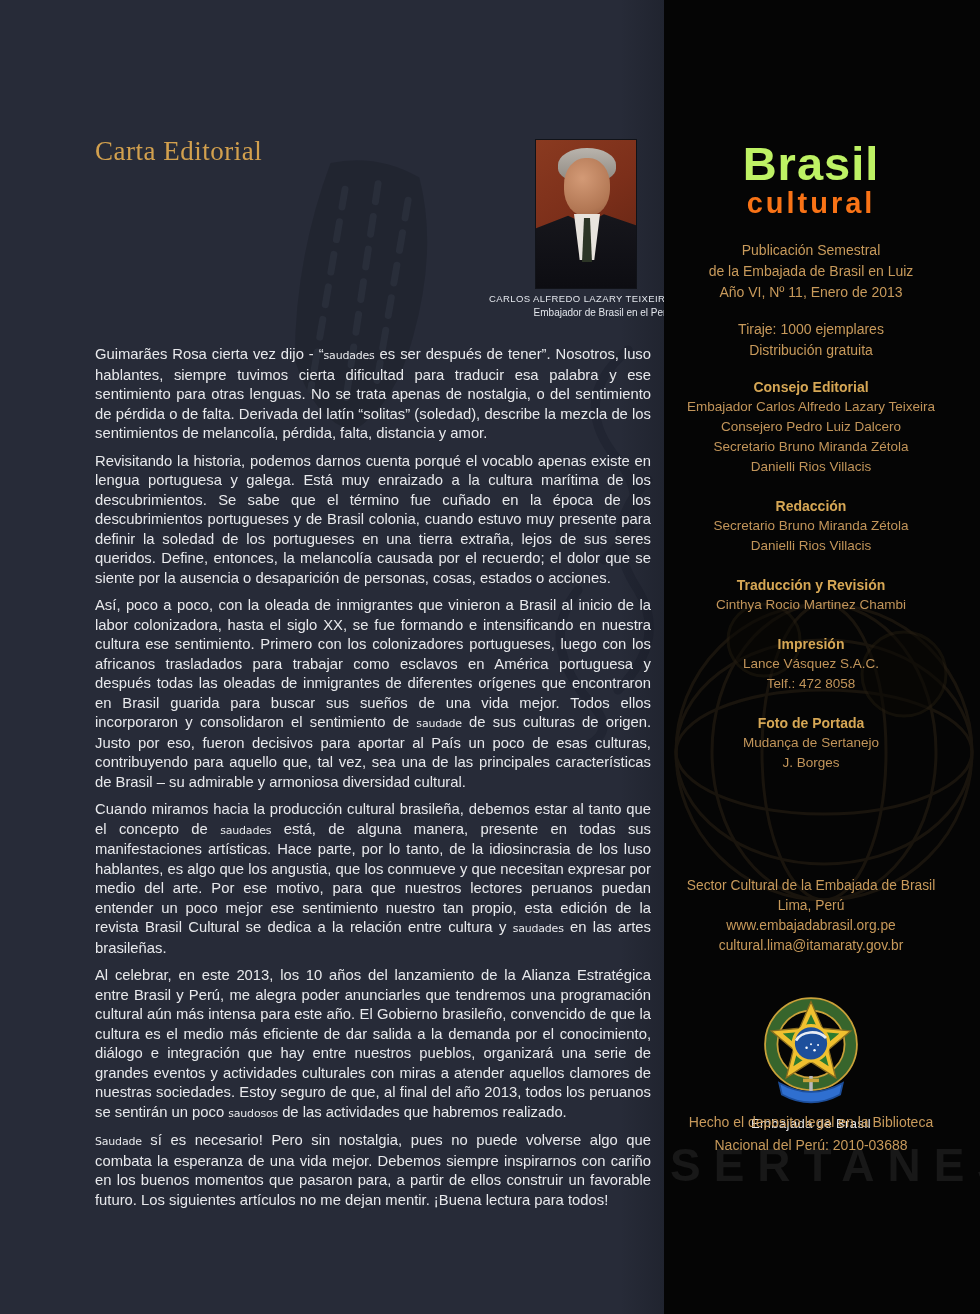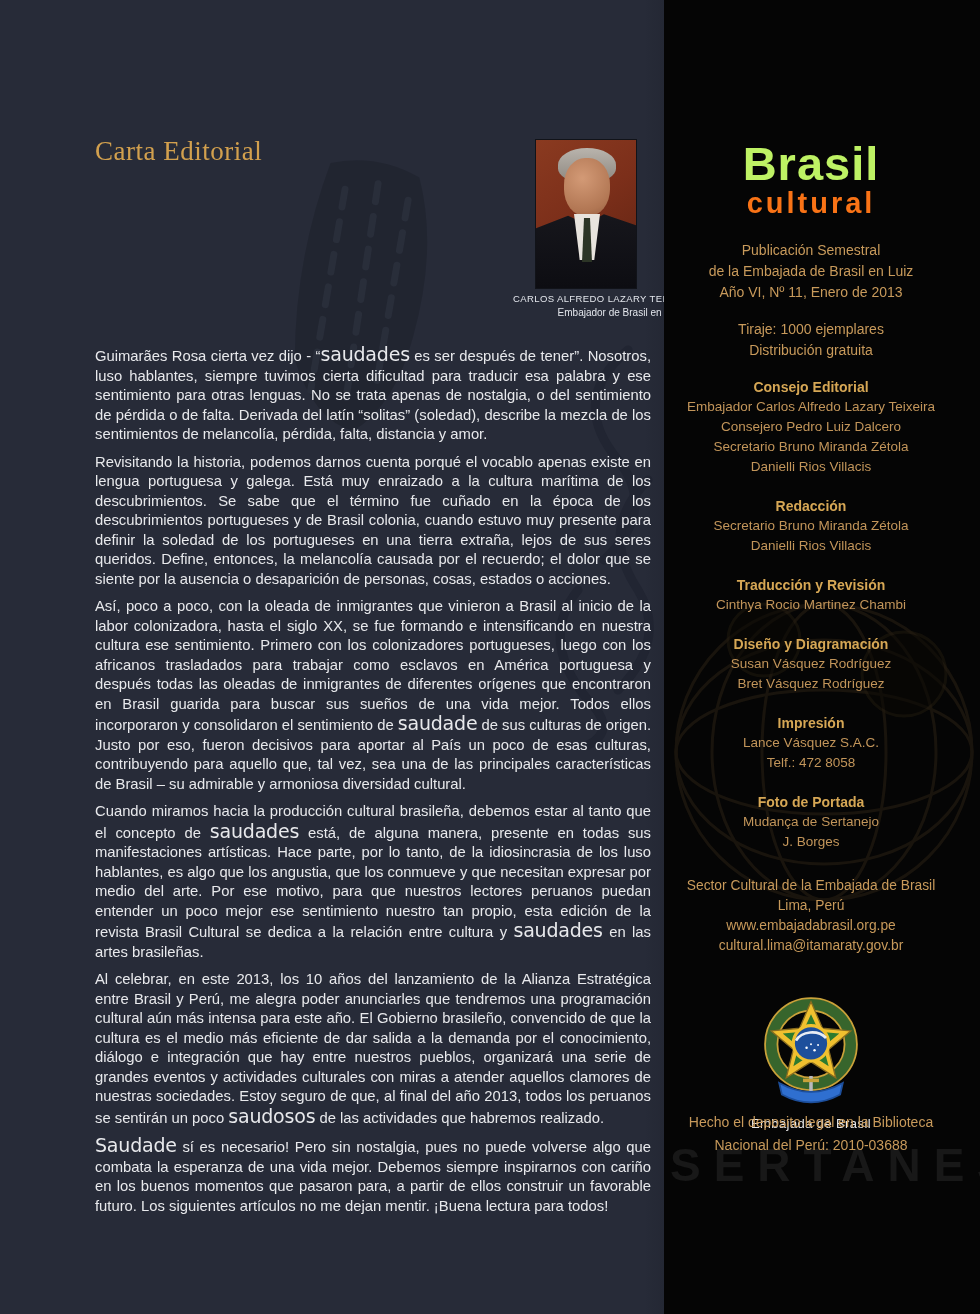--- a/index.html
+++ b/index.html
@@ -1,20 +1,20 @@
 <!DOCTYPE html>
 <html><head>
 <meta charset="utf-8">
 <style>
   html,body{margin:0;padding:0;background:#000;}
   .page{position:relative;width:980px;height:1314px;overflow:hidden;background:#050505;
         font-family:"Liberation Sans",sans-serif;}
 
   
-  .left-panel{position:absolute;left:0;top:0;width:700px;height:1314px;background:#272b38;overflow:hidden;padding-left:24px;}
+  .left-panel{position:absolute;left:0;top:0;width:700px;height:1314px;background:#272b38;overflow:hidden;}
   .left-panel .edge-shade{position:absolute;right:0;top:0;width:80px;height:100%;
         background:linear-gradient(90deg,rgba(10,12,18,0),rgba(10,12,18,.42));pointer-events:none;}
   .deco{position:absolute;pointer-events:none;}
 
   .page-title{position:absolute;left:95px;top:136px;margin:0;
         font-family:"Liberation Serif",serif;font-weight:normal;
         font-size:27px;color:#d2a04e;letter-spacing:.5px;}
 
   
   .photo{position:absolute;left:536px;top:140px;width:100px;height:148px;
@@ -32,21 +32,21 @@
   .photo .tie{position:absolute;left:46px;top:78px;width:10px;height:44px;background:#2c3526;
         clip-path:polygon(20% 0,80% 0,100% 100%,0 100%);}
 
   .photo-caption{position:absolute;right:28px;top:292px;text-align:right;color:#e3e6ec;line-height:13px;}
   .photo-caption .cap-name{font-size:9.5px;letter-spacing:.4px;}
   .photo-caption .cap-role{font-size:10px;margin-top:1px;}
 
   .bodytext{position:absolute;left:95px;top:345px;width:556px;
         color:#e8e9ec;font-size:14.8px;line-height:19.5px;text-align:justify;}
   .bodytext p{margin:0 0 8px 0;}
-  .alt-word{font-family:"DejaVu Sans",sans-serif;font-size:19px;letter-spacing:-.2px;}
+  .alt-word{font-family:"DejaVu Sans",sans-serif;font-size:11px;letter-spacing:-.2px;}
 
   
   .motif-dashes{left:272px;top:158px;opacity:.8;transform:rotate(8deg);}
   .motif-swirl{left:508px;top:330px;opacity:.75;}
 
   
   .sidebar{position:absolute;left:664px;top:0;width:316px;height:1314px;background:#050505;overflow:hidden;}
   .side-block{position:absolute;left:2px;width:290px;text-align:center;z-index:2;}
   .logo{top:138px;}
   .logo-brasil{font-size:47px;font-weight:bold;color:#bef264;letter-spacing:1px;line-height:52px;}
@@ -157,25 +157,20 @@
           <div class="section-line">Danielli Rios Villacis</div>
         </div>
         <div class="section">
           <div class="section-heading">Redacción</div>
           <div class="section-line">Secretario Bruno Miranda Zétola</div>
           <div class="section-line">Danielli Rios Villacis</div>
         </div>
         <div class="section">
           <div class="section-heading">Traducción y Revisión</div>
           <div class="section-line">Cinthya Rocio Martinez Chambi</div>
-        </div>
-        <div class="section">
-          <div class="section-heading">Diseño y Diagramación</div>
-          <div class="section-line">Susan Vásquez Rodríguez</div>
-          <div class="section-line">Bret Vásquez Rodríguez</div>
         </div>
         <div class="section">
           <div class="section-heading">Impresión</div>
           <div class="section-line">Lance Vásquez S.A.C.</div>
           <div class="section-line">Telf.: 472 8058</div>
         </div>
         <div class="section">
           <div class="section-heading">Foto de Portada</div>
           <div class="section-line">Mudança de Sertanejo</div>
           <div class="section-line">J. Borges</div>

